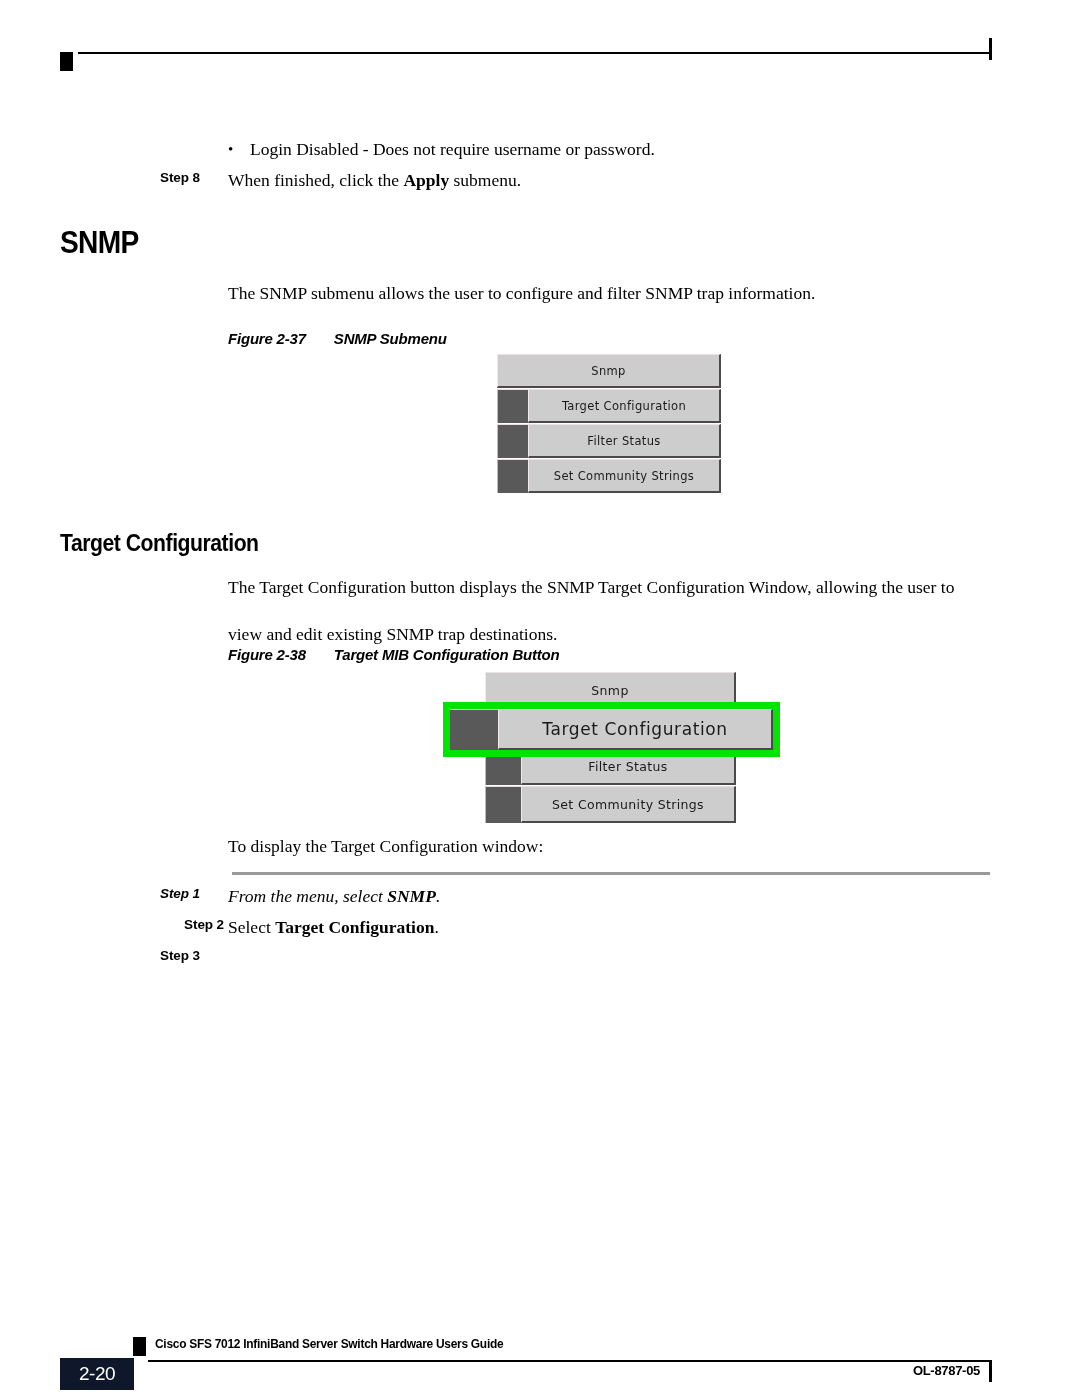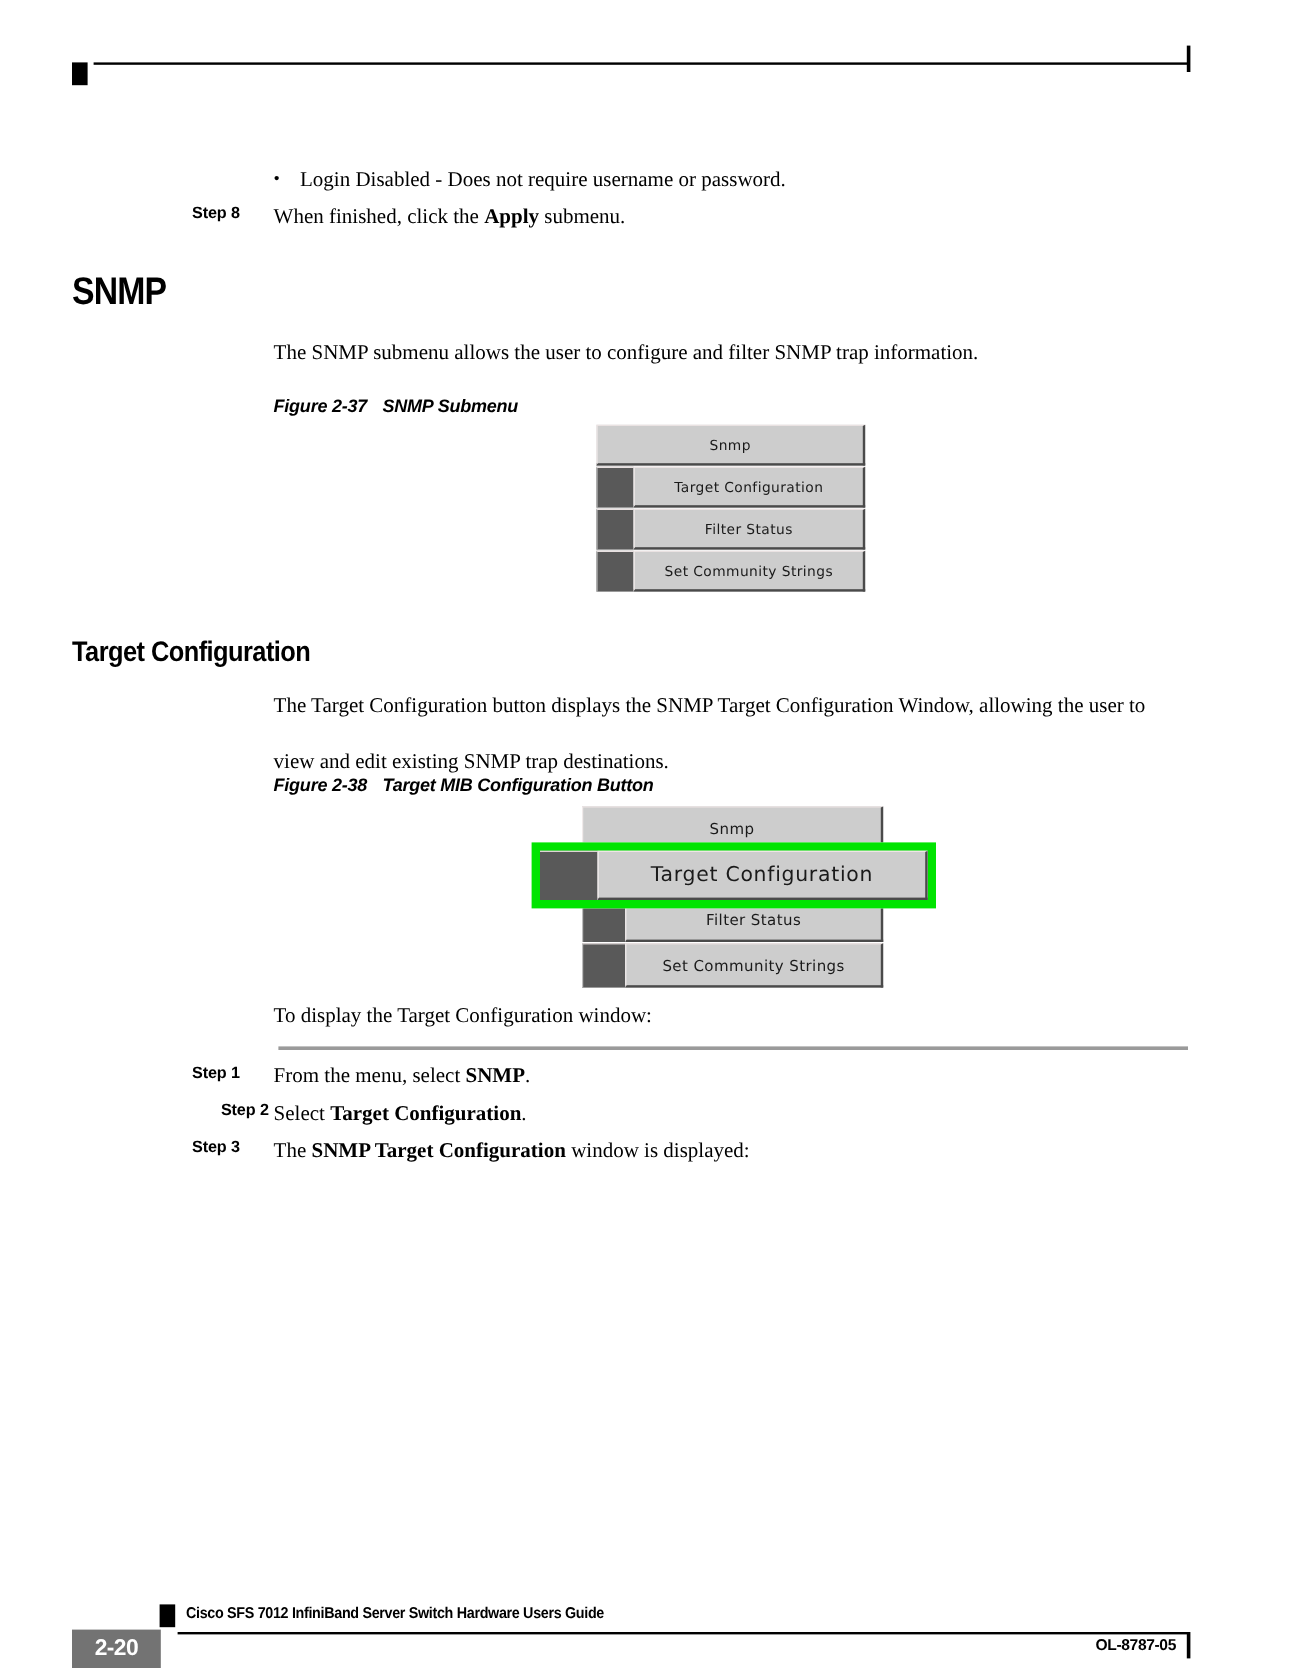--- a/index.html
+++ b/index.html
@@ -128,21 +128,21 @@
     position: absolute;
     left: 228px;
     font-family: "Liberation Sans", sans-serif;
     font-weight: bold;
     font-style: italic;
     font-size: 15px;
     letter-spacing: -0.2px;
     color: #000;
     white-space: nowrap;
   }
-  .fig-caption .fig-num { margin-right: 13px; }
+  .fig-caption .fig-num { margin-right: 28px; }
 
   
   .sep-rule {
     position: absolute;
     left: 232px;
     width: 758px;
     height: 3px;
     background: #9a9a9a;
   }
 
@@ -261,24 +261,24 @@
     left: 148px; top: 24px;
     width: 842px;
     height: 2px;
     background: #000;
   }
   .ftr-pagebox {
     position: absolute;
     left: 60px; top: 22px;
     min-width: 74px;
     height: 32px;
-    background: #737373;
+    background: #0f172a;
     color: #fff;
     font-family: "Liberation Sans", sans-serif;
-    font-weight: bold;
+    font-weight: normal;
     font-size: 19px;
     letter-spacing: -0.5px;
     display: flex;
     align-items: center;
     justify-content: center;
     box-sizing: border-box;
   }
   .ftr-docid {
     position: absolute;
     right: 100px; top: 27px;
@@ -369,33 +369,32 @@
 
 <div class="menu-highlight">
   <div class="hl-indent"></div>
   <div class="hl-btn">Target Configuration</div>
 </div>
 
 <div class="txt" style="left:228px; top:833px;">To display the Target Configuration window:</div>
 
 <div class="sep-rule" style="top:872px;"></div>
 
-<div class="step-row" style="top:886px;">
+<div class="step-row" style="top:886px;font-style:italic;">
   <span class="step-label">Step 1</span>
   <span class="step-body"><span>From the menu, select </span><b>SNMP</b><span>.</span></span>
 </div>
 
 <div class="step-row" style="top:917px;text-align:right;">
   <span class="step-label">Step 2</span>
   <span class="step-body"><span>Select </span><b>Target Configuration</b><span>.</span></span>
 </div>
 
 <div class="step-row" style="top:948px;">
   <span class="step-label">Step 3</span>
-  <span class="step-body"><span>The </span><b>SNMP Target Configuration</b><span> window is displayed:</span></span>
 </div>
 
 <div class="footer">
   <div class="ftr-sq"></div>
   <div class="ftr-guide">Cisco SFS 7012 InfiniBand Server Switch Hardware Users Guide</div>
   <div class="ftr-rule"></div>
   <div class="ftr-pagebox">2-20</div>
   <div class="ftr-docid">OL-8787-05</div>
   <div class="ftr-tick-right"></div>
 </div>

